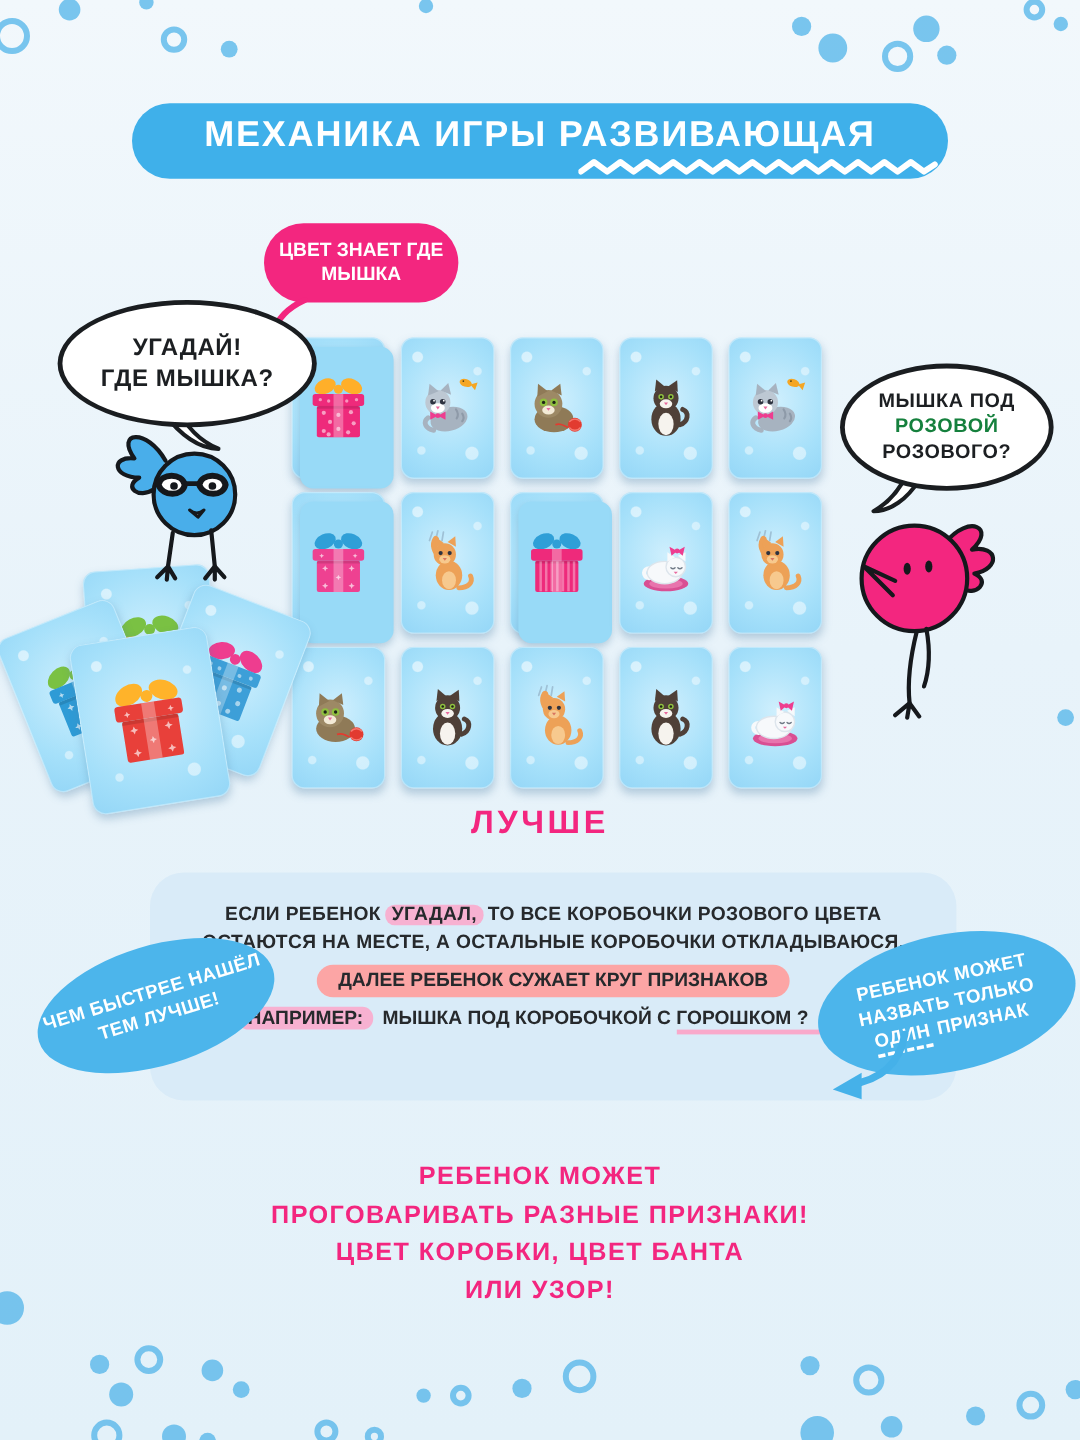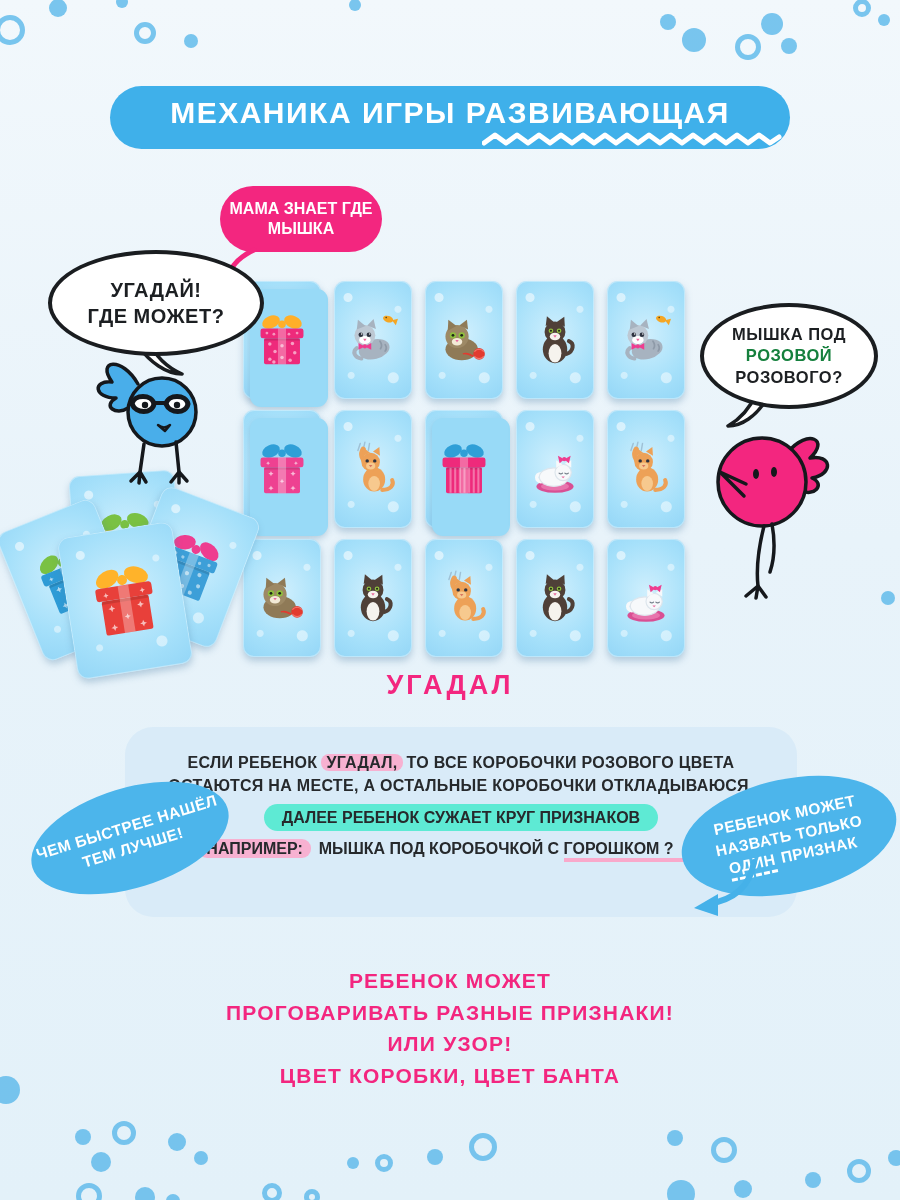--- a/index.html
+++ b/index.html
@@ -68,21 +68,21 @@
   .guessed-title{left:0;top:670px;width:100%;text-align:center;color:#f3267f;
     font-size:27px;font-weight:bold;letter-spacing:3px;z-index:1;}
   
   .info-box{
     left:125px;top:727px;width:672px;height:190px;background:#d9ebf8;border-radius:28px;z-index:1;
     text-align:center;color:#26292c;font-weight:600;box-sizing:border-box;padding-top:24px;
   }
   .box-line{margin:0;font-size:16px;line-height:1.45;letter-spacing:.3px;}
   .hl{background:#f7b1d1;border-radius:8px;padding:0 5px;margin:0 4px;}
   .narrow-line{margin:12px 0 0 0;font-size:16px;}
-  .hl-big{background:#5eead4;border-radius:16px;padding:5px 18px;}
+  .hl-big{background:#fca5a5;border-radius:16px;padding:5px 18px;}
   .ex-line{margin:13px 0 0 0;font-size:16px;}
   .lbl{background:#f7b1d1;border-radius:9px;padding:1px 8px;font-weight:bold;margin-right:8px;}
   .ul{border-bottom:4px solid #f9a9cb;padding-bottom:1px;}
   .ul1{padding-right:50px;}
   .ul2{padding-right:38px;}
   
   .blue-bubble{
     background:#4cb5eb;border-radius:50%;color:#fff;font-weight:bold;z-index:3;
     display:flex;flex-direction:column;align-items:center;justify-content:center;
     text-align:center;font-size:15.5px;line-height:1.35;letter-spacing:.5px;
@@ -138,30 +138,30 @@
   </div>
 
 <div class="abs banner">
   <span class="banner-title">МЕХАНИКА ИГРЫ РАЗВИВАЮЩАЯ</span>
   <svg class="zigzag" viewBox="0 0 300 17">
     <polyline points="2,12 13,4 24,12 35,4 46,12 57,4 68,12 79,4 90,12 101,4 112,12 123,4 134,12 145,4 156,12 167,4 178,12 189,4 200,12 211,4 222,12 233,4 244,12 255,4 266,12 277,4 288,12 297,6" fill="none" stroke="#ffffff" stroke-width="5" stroke-linecap="round" stroke-linejoin="round"></polyline>
   </svg>
 </div>
 
 <div class="abs mama-bubble">
-  <span>МАМА ЗНАЕТ ГДЕ МЫШКА</span>
+  <span>ЦВЕТ ЗНАЕТ ГДЕ МЫШКА</span>
 </div>
 <svg class="abs" style="left:210px;top:246px;width:62px;height:78px;z-index:3" viewBox="0 0 62 78">
   <path d="M44,4 C14,18 10,44 28,60" stroke="#f3267f" stroke-width="5" fill="none" stroke-linecap="round"></path>
   <polygon points="20,57 36,72 40,52" fill="#f3267f"></polygon>
 </svg>
 
 <div class="abs speech guess-bubble">
   <span>УГАДАЙ!</span>
-  <span>ГДЕ МОЖЕТ?</span>
+  <span>ГДЕ МЫШКА?</span>
 </div>
 <svg class="tail" style="left:130px;top:338px;width:62px;height:48px" viewBox="0 0 62 48">
   <path d="M18,2 C26,20 38,30 52,36 C36,36 20,24 8,8 Z" fill="#ffffff" stroke="#1a1d20" stroke-width="3.5" stroke-linejoin="round"></path>
 </svg>
 <svg class="abs bird" style="left:92px;top:348px;width:120px;height:140px" viewBox="0 0 120 140">
   <g stroke="#15181c" stroke-width="3.5" stroke-linecap="round" stroke-linejoin="round">
     <path d="M46,36 C30,8 4,12 20,34 C0,32 2,50 24,50 C10,58 24,68 36,60" fill="#49aeea"></path>
     <circle cx="70" cy="64" r="34" fill="#49aeea"></circle>
     <path d="M52,96 L48,124 M84,94 L87,124" fill="none"></path>
     <path d="M48,124 l-9,9 M48,124 l6,10 M48,124 l-1,11" fill="none"></path>
@@ -564,21 +564,21 @@
         <path d="M31,78.5 L32.35,81.65 L35.5,83 L32.35,84.35 L31,87.5 L29.65,84.35 L26.5,83 L29.65,81.65 Z" fill="rgba(255,255,255,0.65)"></path>
         <path d="M69,78.5 L70.35,81.65 L73.5,83 L70.35,84.35 L69,87.5 L67.65,84.35 L64.5,83 L67.65,81.65 Z" fill="rgba(255,255,255,0.65)"></path>
         <path d="M50,67 L51.2,69.8 L54,71 L51.2,72.2 L50,75 L48.8,72.2 L46,71 L48.8,69.8 Z" fill="rgba(255,255,255,0.65)"></path>
         <path d="M26,36.5 L27.05,38.95 L29.5,40 L27.05,41.05 L26,43.5 L24.95,41.05 L22.5,40 L24.95,38.95 Z" fill="rgba(255,255,255,0.65)"></path>
         <path d="M74,36.5 L75.05,38.95 L77.5,40 L75.05,41.05 L74,43.5 L72.95,41.05 L70.5,40 L72.95,38.95 Z" fill="rgba(255,255,255,0.65)"></path>
     <rect x="43" y="30" width="14" height="62" fill="rgba(255,255,255,0.3)"></rect>
   </svg>
     </div>
   </div>
 
-<div class="abs guessed-title">УГАДАЛ</div>
+<div class="abs guessed-title">ЛУЧШЕ</div>
 
 <div class="abs info-box">
   <p class="box-line">
     <span>ЕСЛИ РЕБЕНОК</span><span class="hl">УГАДАЛ,</span><span>ТО ВСЕ КОРОБОЧКИ РОЗОВОГО ЦВЕТА</span>
   </p>
   <p class="box-line">ОСТАЮТСЯ НА МЕСТЕ, А ОСТАЛЬНЫЕ КОРОБОЧКИ ОТКЛАДЫВАЮСЯ.</p>
   <p class="narrow-line">
     <span class="hl-big">ДАЛЕЕ РЕБЕНОК СУЖАЕТ КРУГ ПРИЗНАКОВ</span>
   </p>
   <p class="ex-line">
@@ -596,15 +596,15 @@
   <span><span class="dash-ul">ОДИН</span><span class="gap-l">ПРИЗНАК</span></span>
 </div>
 <svg class="abs" style="left:688px;top:856px;width:78px;height:64px;z-index:3" viewBox="0 0 78 64">
   <path d="M66,6 C62,30 46,44 20,48" stroke="#45b1e9" stroke-width="6" fill="none" stroke-linecap="round"></path>
   <polygon points="30,38 6,52 30,60" fill="#45b1e9"></polygon>
 </svg>
 
 <div class="abs footer-note">
   <div>РЕБЕНОК МОЖЕТ</div>
   <div>ПРОГОВАРИВАТЬ РАЗНЫЕ ПРИЗНАКИ!</div>
+  <div>ЦВЕТ КОРОБКИ, ЦВЕТ БАНТА</div>
   <div>ИЛИ УЗОР!</div>
-  <div>ЦВЕТ КОРОБКИ, ЦВЕТ БАНТА</div>
 </div>
 
 </body></html>

